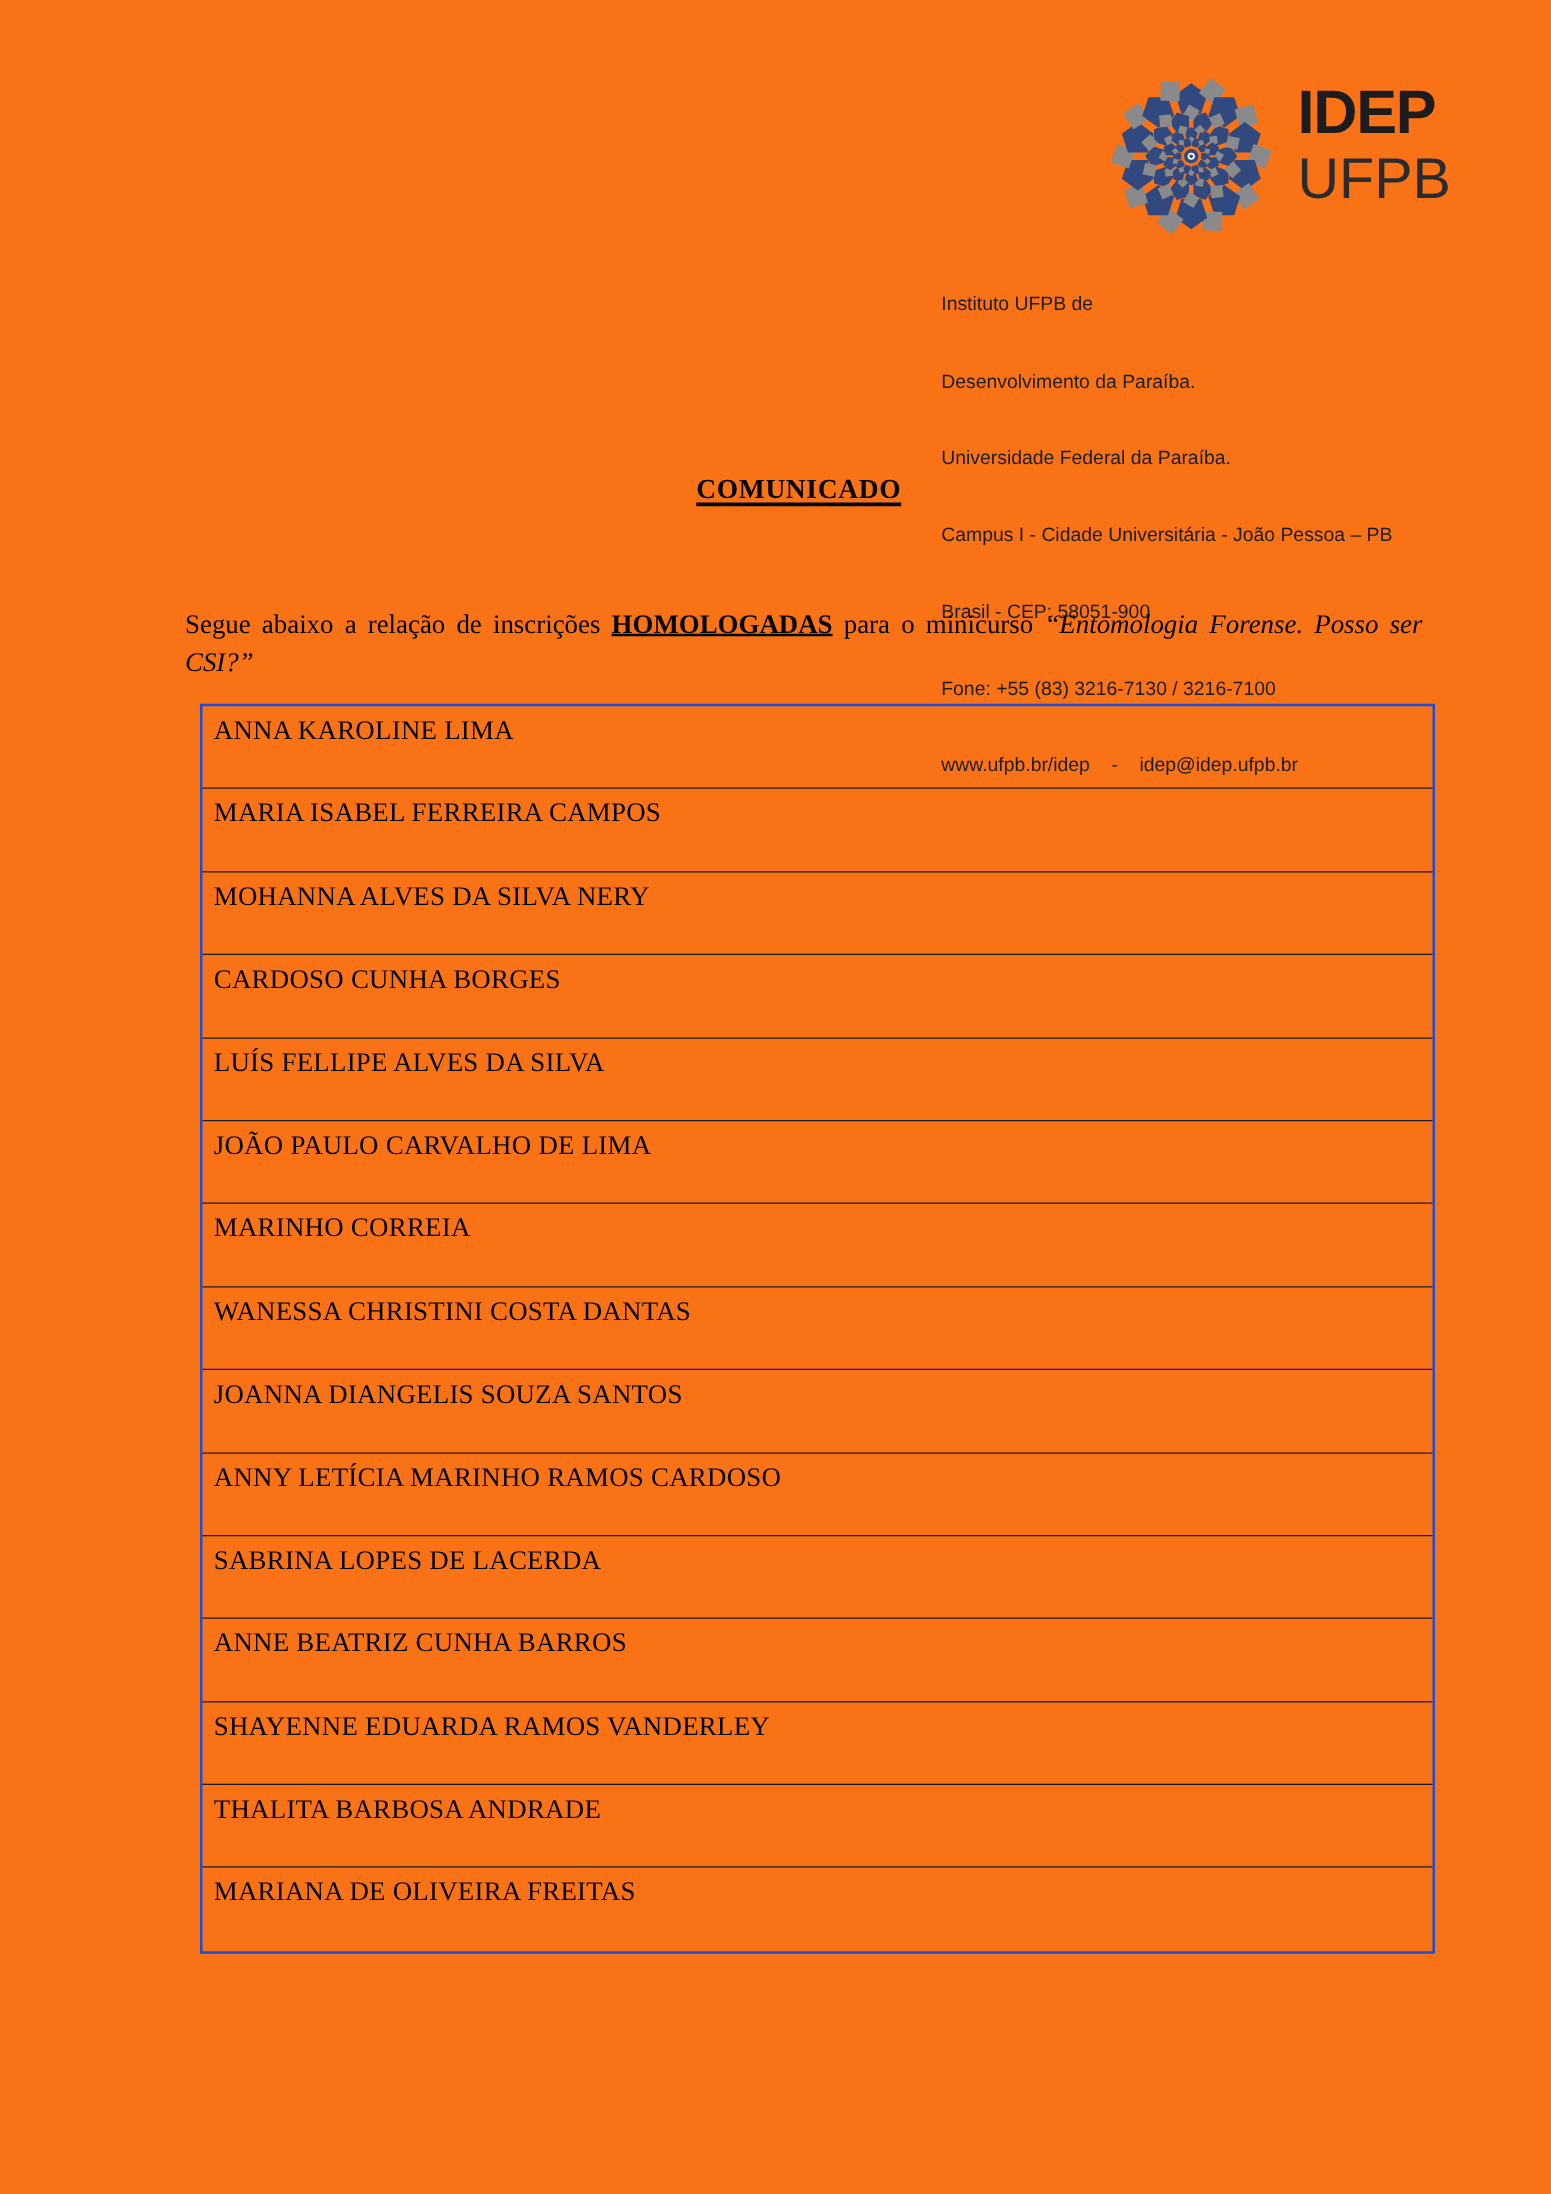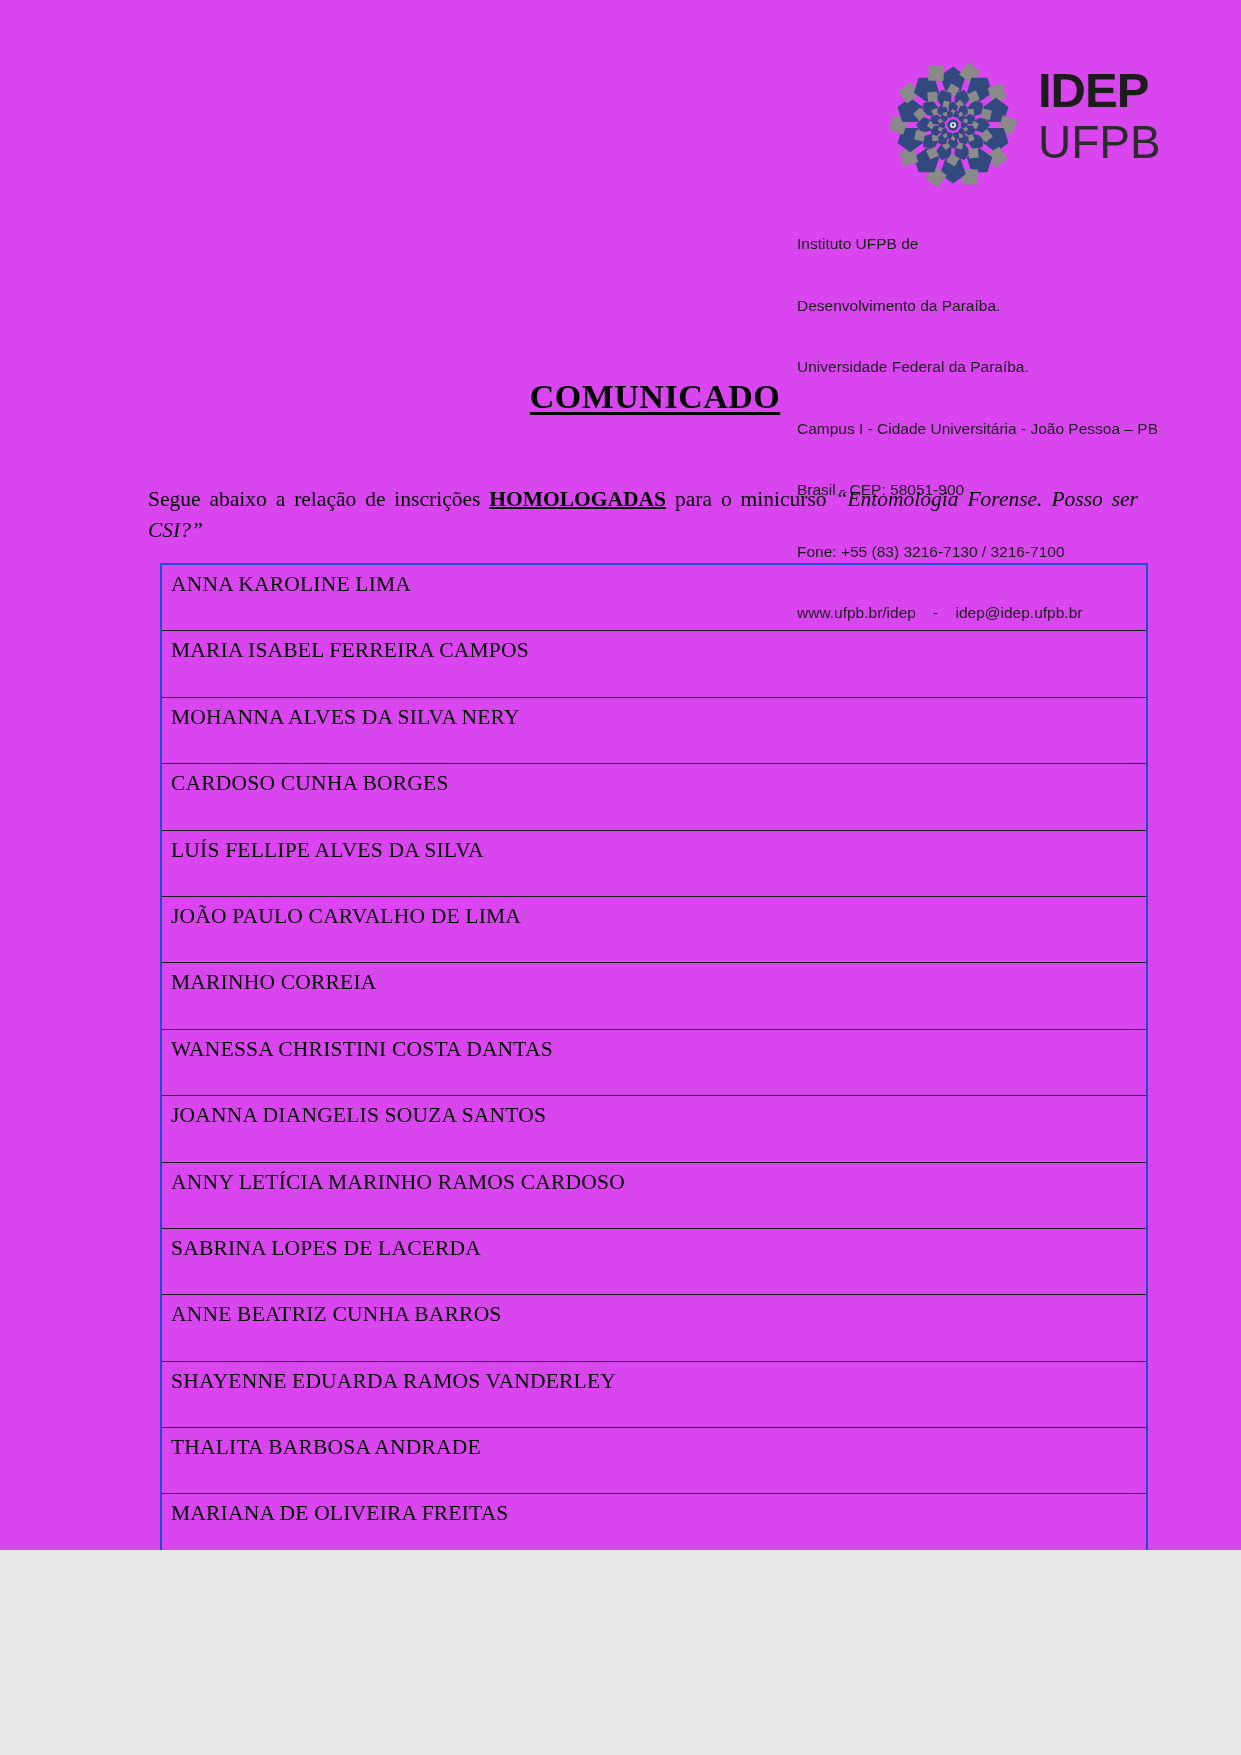--- a/index.html
+++ b/index.html
@@ -1,40 +1,39 @@
 <!DOCTYPE html>
 <html><head>
 <meta charset="utf-8">
 <style>
   html,body{margin:0;padding:0;background:#e8e8e8;}
   .sheet{
     position:relative;
-    width:1241px;height:1550px;
+    width:1241px;height:1755px;
     margin:0 auto;
-    background:#d946ef;
+    background:#f97316;
     font-family:"Liberation Serif", serif;
     color:#000;
     overflow:hidden;
   }
   
   .logo-art{position:absolute;left:886px;top:58px;}
   .wordmark{position:absolute;left:1038px;top:66px;font-family:"Liberation Sans", sans-serif;line-height:1;}
   .wordmark .top{font-size:49px;font-weight:bold;color:#1e1b1c;letter-spacing:-1px;display:block;}
   .wordmark .bottom{font-size:46px;font-weight:400;color:#2b2a2c;letter-spacing:0px;display:block;margin-top:4px;}
   .address{
     position:absolute;left:753px;top:193px;
     font-family:"Liberation Sans", sans-serif;
     font-size:15.5px;line-height:20.5px;color:#1c1c1c;
     white-space:pre;
-    margin-left:44px;
   }
   
   .title{
-    position:absolute;left:160px;top:378px;width:990px;
-    text-align:center;font-size:34px;font-weight:bold;letter-spacing:0.5px;
+    position:absolute;left:144px;top:378px;width:990px;
+    text-align:center;font-size:22px;font-weight:bold;letter-spacing:0.5px;
   }
   .title span{text-decoration:underline;text-decoration-thickness:2.5px;text-underline-offset:4px;}
   
   .intro{
     position:absolute;left:148px;top:484px;width:990px;
     font-size:21.5px;line-height:31px;text-align:justify;
   }
   .intro .hl{font-weight:bold;text-decoration:underline;text-decoration-thickness:2px;}
   .intro .qt{font-style:italic;}
   

